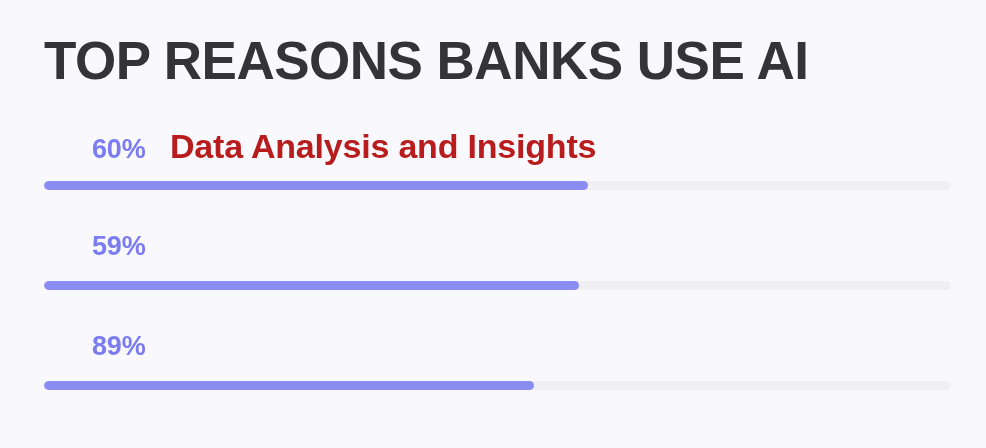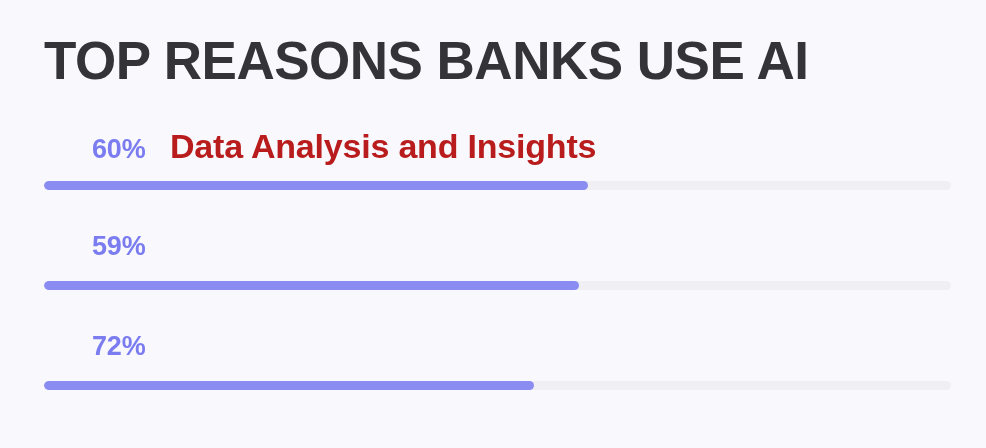--- a/index.html
+++ b/index.html
@@ -109,21 +109,21 @@
       <div class="stat-head">
         <span class="stat-value">59%</span>
       </div>
       <div class="bar-track">
         <div class="bar-fill" style="width: 59%;"></div>
       </div>
     </div>
 
     <div class="stat-row">
       <div class="stat-head">
-        <span class="stat-value">72%</span>
+        <span class="stat-value">89%</span>
       </div>
       <div class="bar-track">
         <div class="bar-fill" style="width: 54%;"></div>
       </div>
     </div>
 
   </div>
 </div>
 
 </body></html>

